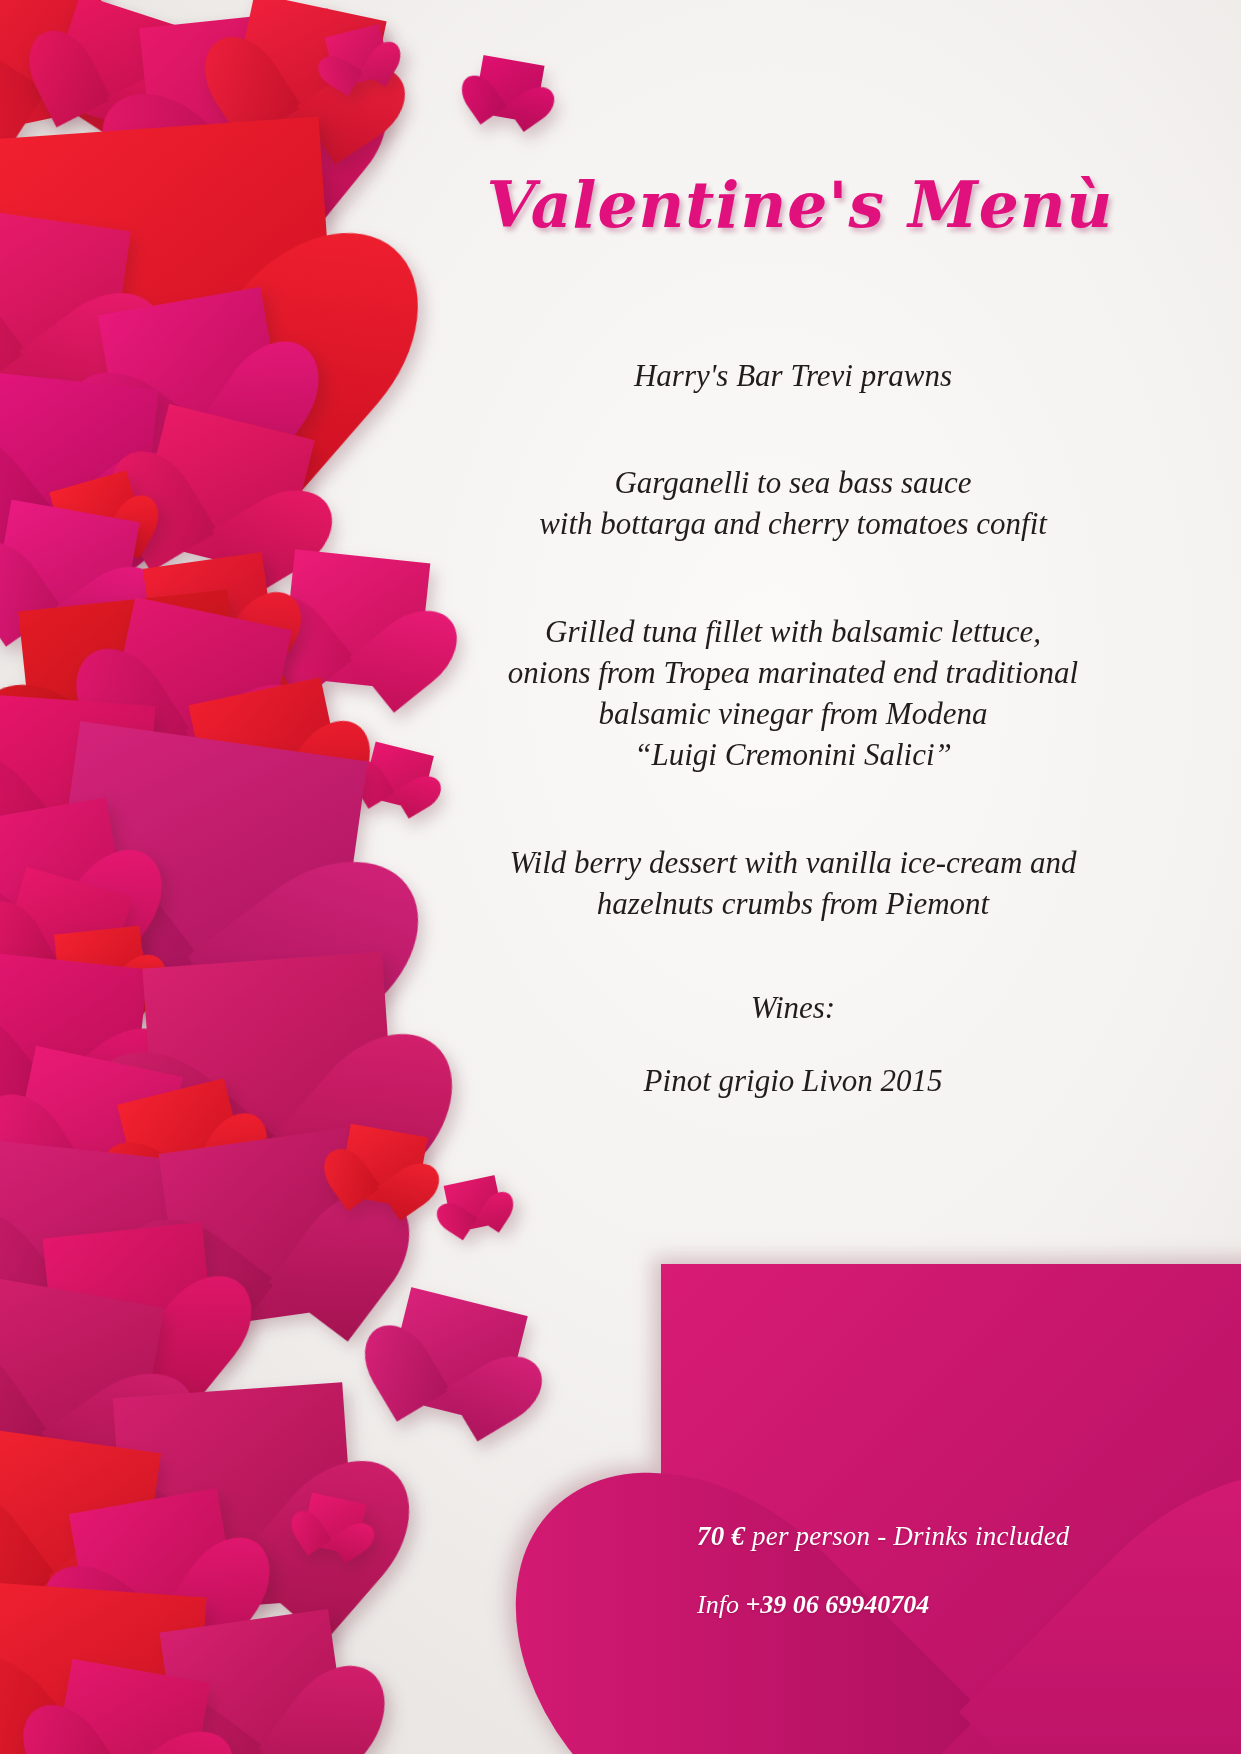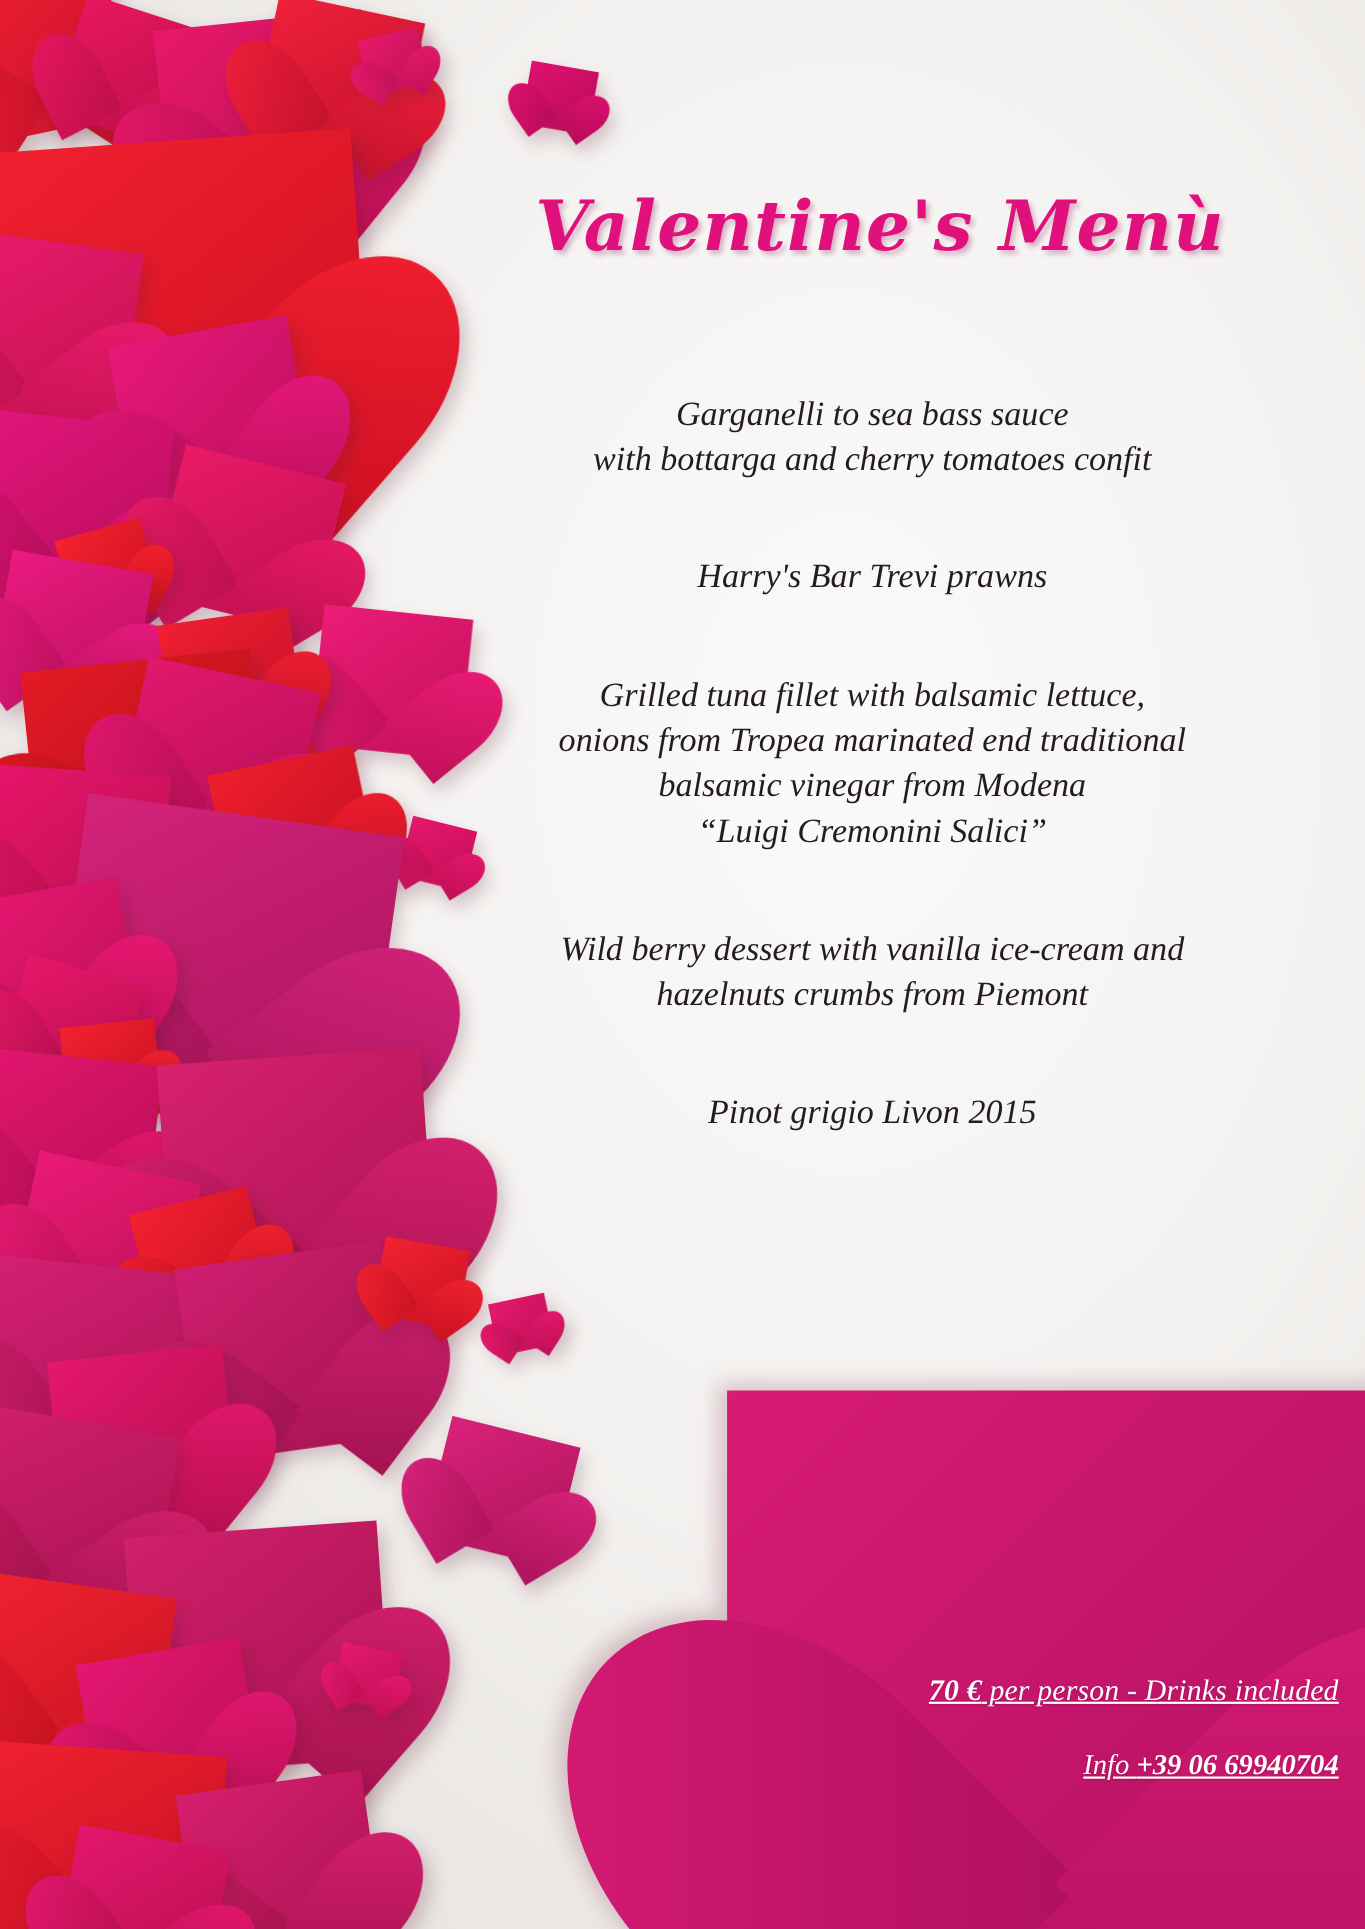--- a/index.html
+++ b/index.html
@@ -74,24 +74,23 @@
   }
   .cta-heart .hshape {
     background: linear-gradient(135deg, #d81b74 0%, #c2156a 55%, #b01060 100%);
     border-radius: 0 0 6% 6%;
   }
   .cta-text {
     position: absolute;
     right: 24px;
     bottom: 130px;
     width: 520px;
-    text-align: right;
+    text-align: left;
     color: #ffffff;
     z-index: 6;
-    text-decoration: underline;
   }
   .cta-price {
     font-size: 27px;
     font-style: italic;
     letter-spacing: .2px;
     margin-bottom: 34px;
     text-shadow: 0 1px 2px rgba(110,10,50,.35);
   }
   .cta-price b { font-weight: 700; }
   .cta-line {
@@ -279,40 +278,41 @@
     <div class="heart" style="left:60px;top:1670px;width:140px;height:132px;transform:rotate(10deg);">
         <div class="hshape" style="background:linear-gradient(140deg,#e4176c,#b70f51)"></div>
       </div>
   </div>
 
   <div class="title">Valentine's Menù</div>
 
   <div class="menu">
 
     <div class="course">
+      <div>Harry's Bar Trevi prawns</div>
+    </div>
+
+    <div class="course">
       <div>Garganelli to sea bass sauce</div>
       <div>with bottarga and cherry tomatoes confit</div>
-    </div>
-
-    <div class="course">
-      <div>Harry's Bar Trevi prawns</div>
     </div>
 
     <div class="course">
       <div>Grilled tuna fillet with balsamic lettuce,</div>
       <div>onions from Tropea marinated end traditional</div>
       <div>balsamic vinegar from Modena</div>
       <div>“Luigi Cremonini Salici”</div>
     </div>
 
     <div class="course">
       <div>Wild berry dessert with vanilla ice-cream and</div>
       <div>hazelnuts crumbs from Piemont</div>
     </div>
 
+    <div class="wines-label">Wines:</div>
     <div class="wine-list">
       <div>Pinot grigio Livon 2015</div>
     </div>
   </div>
 
   <div class="cta-heart">
     <div class="hshape"></div>
   </div>
   <div class="cta-text">
     <div class="cta-price">

